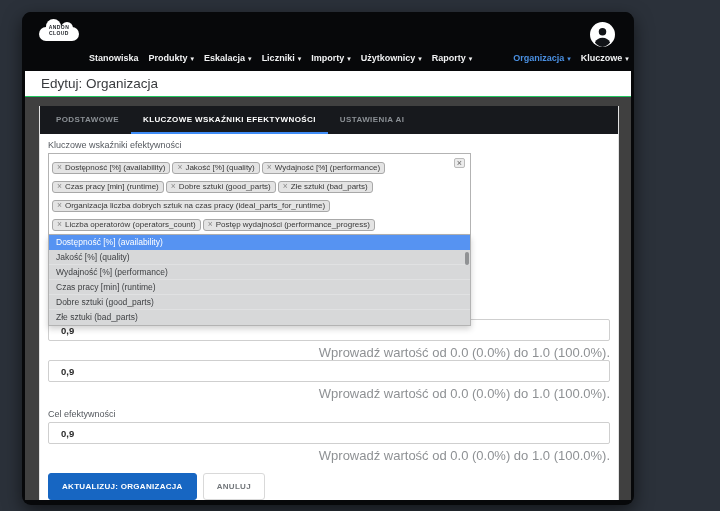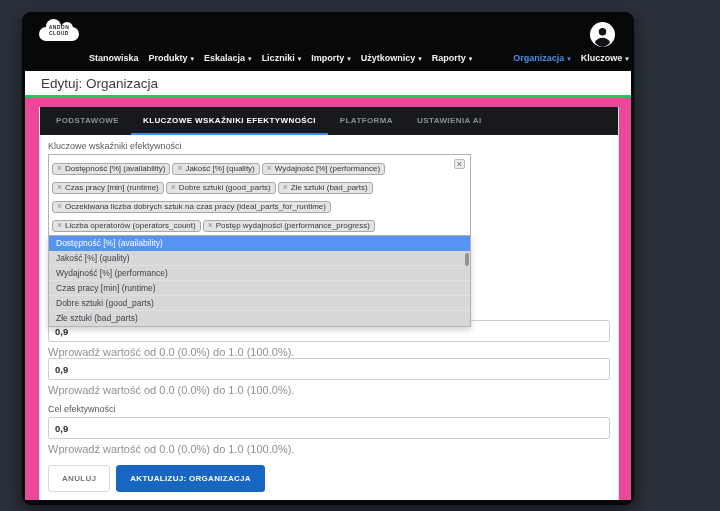--- a/index.html
+++ b/index.html
@@ -26,24 +26,24 @@
   .logo-text{ position:absolute; z-index:2; left:0; right:0; top:6px; text-align:center;
     font-size:5px; line-height:5.5px; font-weight:bold; color:#23262b; letter-spacing:.4px; }
   .avatar{ width:25px; height:25px; margin:3px 4px 0 0; cursor:pointer; }
   .nav-menu{ display:flex; align-items:center; gap:10px; padding:6px 2px 8px 52px; white-space:nowrap; }
   .nav-item{ color:#f1f2f3; font-size:9px; font-weight:600; display:inline-flex; align-items:center; cursor:pointer; text-decoration:none; }
   .nav-item.active{ color:#4a90e2;margin-left:31px; }
   .caret{ font-size:7px; margin-left:3px; position:relative; top:0.5px; }
   .ic-monitor{ display:inline-block; width:9px; height:6px; border:1px solid #e6e7e8; border-radius:1px; margin-right:3px; position:relative; top:-1px; }
   .ic-monitor::after{ content:""; position:absolute; left:2px; right:2px; bottom:-3px; height:1px; background:#e6e7e8; }
   
-  .heading-bar{ background:#ffffff; height:26px; display:flex; align-items:center; padding:12px 16px; border-bottom:3px solid #22c55e;text-align:right; }
+  .heading-bar{ background:#ffffff; height:26px; display:flex; align-items:center; padding:12px 16px; border-bottom:1px solid #22c55e;text-align:right; }
   .heading-bar h1{ font-size:13.5px; font-weight:400; color:#393b3e; }
   
-  .page{ flex:1; background:#ec4899; display:flex; flex-direction:column; overflow:hidden; }
+  .page{ flex:1; background:#404040; display:flex; flex-direction:column; overflow:hidden; }
   .card{ margin:9px 12px 0 14px; background:#fff; border:1px solid #e2e2e2; border-top:none; }
   .tabbar{ background:#17191d; height:28px; display:flex; align-items:stretch; padding:0 4px; }
   .tab{ display:flex; align-items:center; padding:0 12px; font-size:8px; font-weight:bold; letter-spacing:.4px;
     color:#8b9095; cursor:pointer; border-bottom:2px solid transparent; }
   .tab.active{ color:#ffffff; border-bottom-color:#3f8cf6; }
   .card-content{ padding:6px 8px 8px 8px; }
   .field-label{ font-size:9px; color:#55595f; margin:8px 0 3px 0; }
   .field-label.first{ margin-top:0; }
   
   .ms-wrap{ position:relative; width:423px; }
@@ -55,24 +55,24 @@
   .tag .tag-x{ color:#8a8a8a; margin-right:3px; font-size:8.5px; cursor:pointer; }
   .ms-dropdown{ position:absolute; z-index:10; top:100%; left:0; width:423px; background:#d7d8d9;
     border:1px solid #b3b3b3; border-top:none; box-shadow:0 3px 6px rgba(0,0,0,.18); }
   .ms-option{ height:15px; line-height:14px; padding:0 7px; font-size:8.5px; color:#3d3f42;
     border-bottom:1px solid #e0e1e2; cursor:pointer; overflow:hidden; }
   .ms-option:last-child{ border-bottom:none; }
   .ms-option.highlighted{ background:#5693f2; color:#ffffff; border-bottom-color:#5693f2; }
   .ms-scrollthumb{ position:absolute; right:1px; top:17px; width:4px; height:13px; background:#909294; border-radius:2px; }
   
   .text-input{ display:block; width:100%; height:22px; border:1px solid #cfcfcf; border-radius:2px;
-    padding:0 6px; font-size:9.5px; font-weight:600; color:#2b2b2b; background:#fff;
+    padding:0 12px; font-size:9.5px; font-weight:600; color:#2b2b2b; background:#fff;
     font-family:"Liberation Sans","DejaVu Sans",sans-serif; }
   .input-covered{ margin-top:84px; position:relative; z-index:1; }
-  .hint{ font-size:11px; color:#8e9194; margin-top:4px; }
+  .hint{ font-size:13px; color:#8e9194; margin-top:4px;text-align:right; }
   
   .btn-row{ display:flex; gap:6px; margin-top:10px; }
   .btn{ font-size:8px; font-weight:bold; letter-spacing:.3px; border-radius:3px; padding:8px 13px; cursor:pointer;
     font-family:"Liberation Sans","DejaVu Sans",sans-serif; }
   .btn-primary{ background:#1766c2; border:1px solid #1766c2; color:#fff; }
   .btn-default{ background:#fff; border:1px solid #d9d9d9; color:#73777b; }
 </style>
 </head>
 <body>
 
@@ -143,21 +143,20 @@
 
   <div class="heading-bar">
     <h1>Edytuj: Organizacja</h1>
   </div>
 
   <div class="page">
     <div class="card">
       <div class="tabbar">
           <div class="tab">PODSTAWOWE</div>
           <div class="tab active">KLUCZOWE WSKAŹNIKI EFEKTYWNOŚCI</div>
-          <div class="tab">PLATFORMA</div>
           <div class="tab">USTAWIENIA AI</div>
         </div>
 
       <div class="card-content">
 
         <div class="field-label first">Kluczowe wskaźniki efektywności</div>
 
         <div class="ms-wrap">
           <div class="multiselect">
             <span class="ms-clear">×</span>
@@ -174,21 +173,21 @@
                   <span class="tag-x">×</span>
                   <span>Czas pracy [min] (runtime)</span>
                 </span><span class="tag">
                   <span class="tag-x">×</span>
                   <span>Dobre sztuki (good_parts)</span>
                 </span><span class="tag">
                   <span class="tag-x">×</span>
                   <span>Złe sztuki (bad_parts)</span>
                 </span><span class="tag">
                   <span class="tag-x">×</span>
-                  <span>Oczekiwana liczba dobrych sztuk na czas pracy (ideal_parts_for_runtime)</span>
+                  <span>Organizacja liczba dobrych sztuk na czas pracy (ideal_parts_for_runtime)</span>
                 </span><span class="tag">
                   <span class="tag-x">×</span>
                   <span>Liczba operatorów (operators_count)</span>
                 </span><span class="tag">
                   <span class="tag-x">×</span>
                   <span>Postęp wydajności (performance_progress)</span>
                 </span></span>
           </div>
           <div class="ms-dropdown" id="ms-dropdown">
             <div class="ms-scrollthumb"></div>
@@ -205,22 +204,22 @@
         <div class="hint">Wprowadź wartość od 0.0 (0.0%) do 1.0 (100.0%).</div>
 
         <input class="text-input" type="text" value="0,9" style="">
         <div class="hint">Wprowadź wartość od 0.0 (0.0%) do 1.0 (100.0%).</div>
 
         <div class="field-label">Cel efektywności</div>
         <input class="text-input" type="text" value="0,9" style="">
         <div class="hint">Wprowadź wartość od 0.0 (0.0%) do 1.0 (100.0%).</div>
 
         <div class="btn-row">
+          <button class="btn btn-primary">AKTUALIZUJ: ORGANIZACJA</button>
           <button class="btn btn-default">ANULUJ</button>
-          <button class="btn btn-primary">AKTUALIZUJ: ORGANIZACJA</button>
         </div>
 
       </div>
     </div>
 
   </div>
 
 </div>
 
 </body></html>

